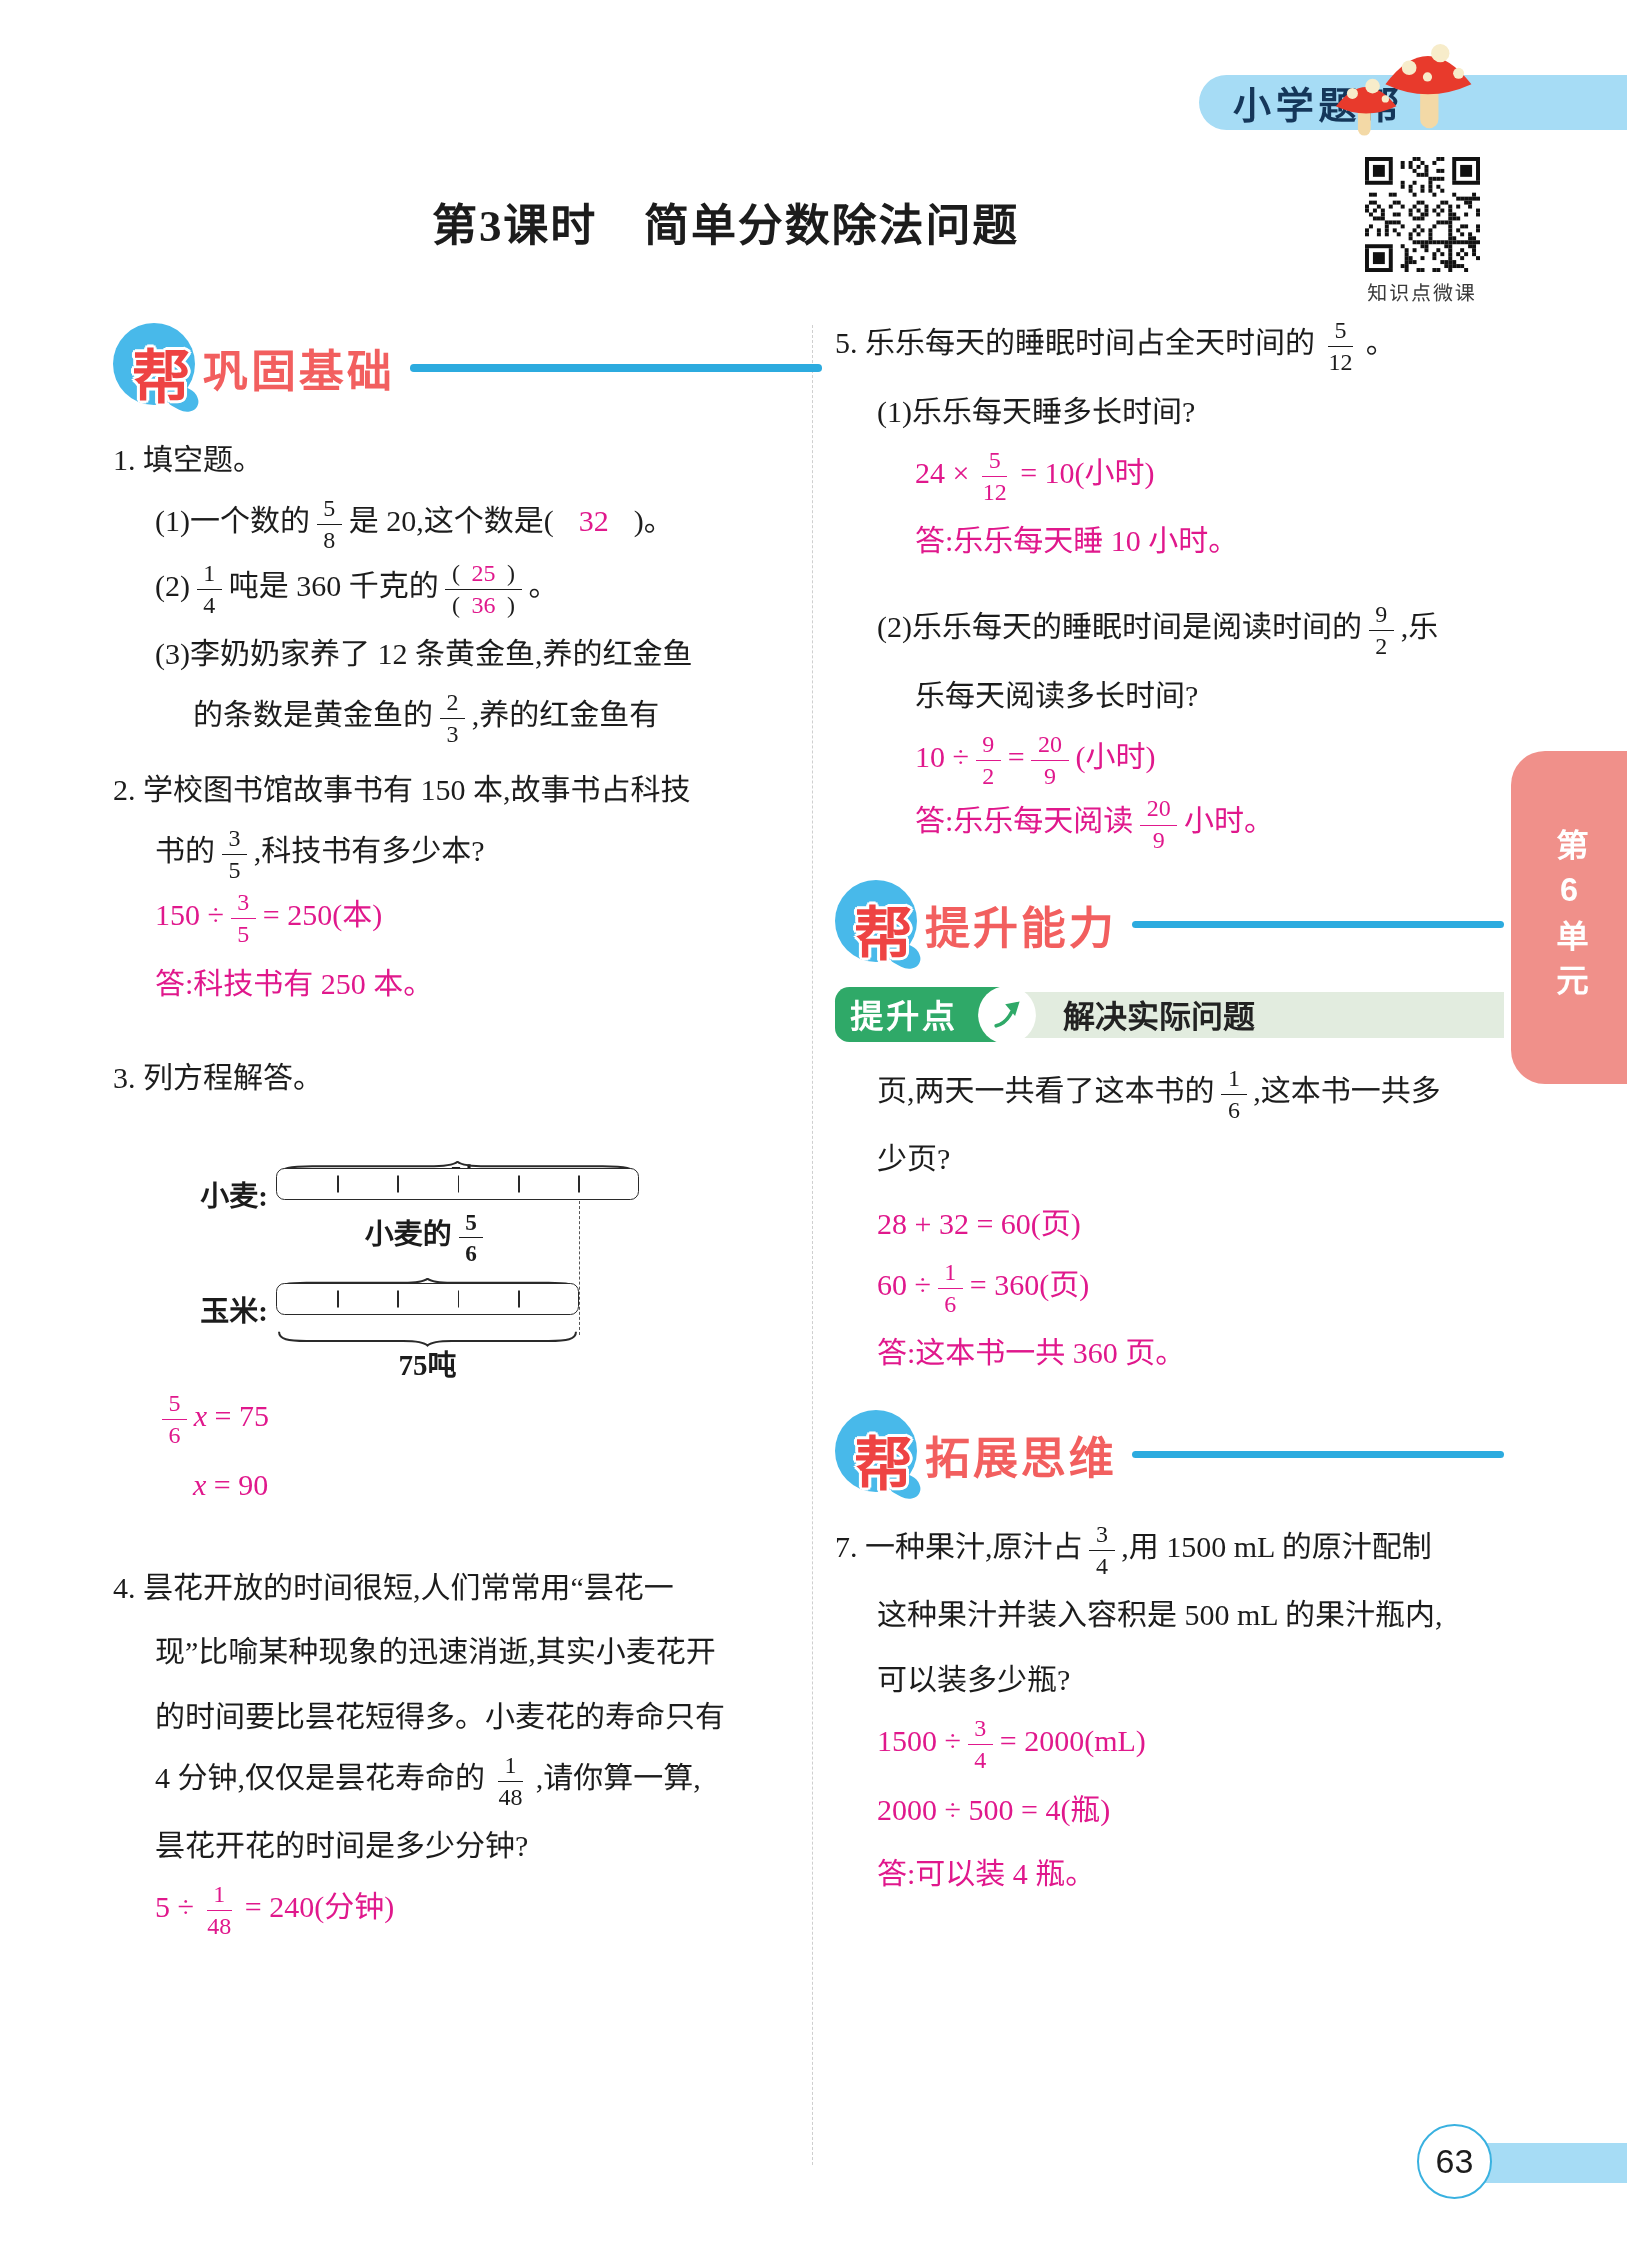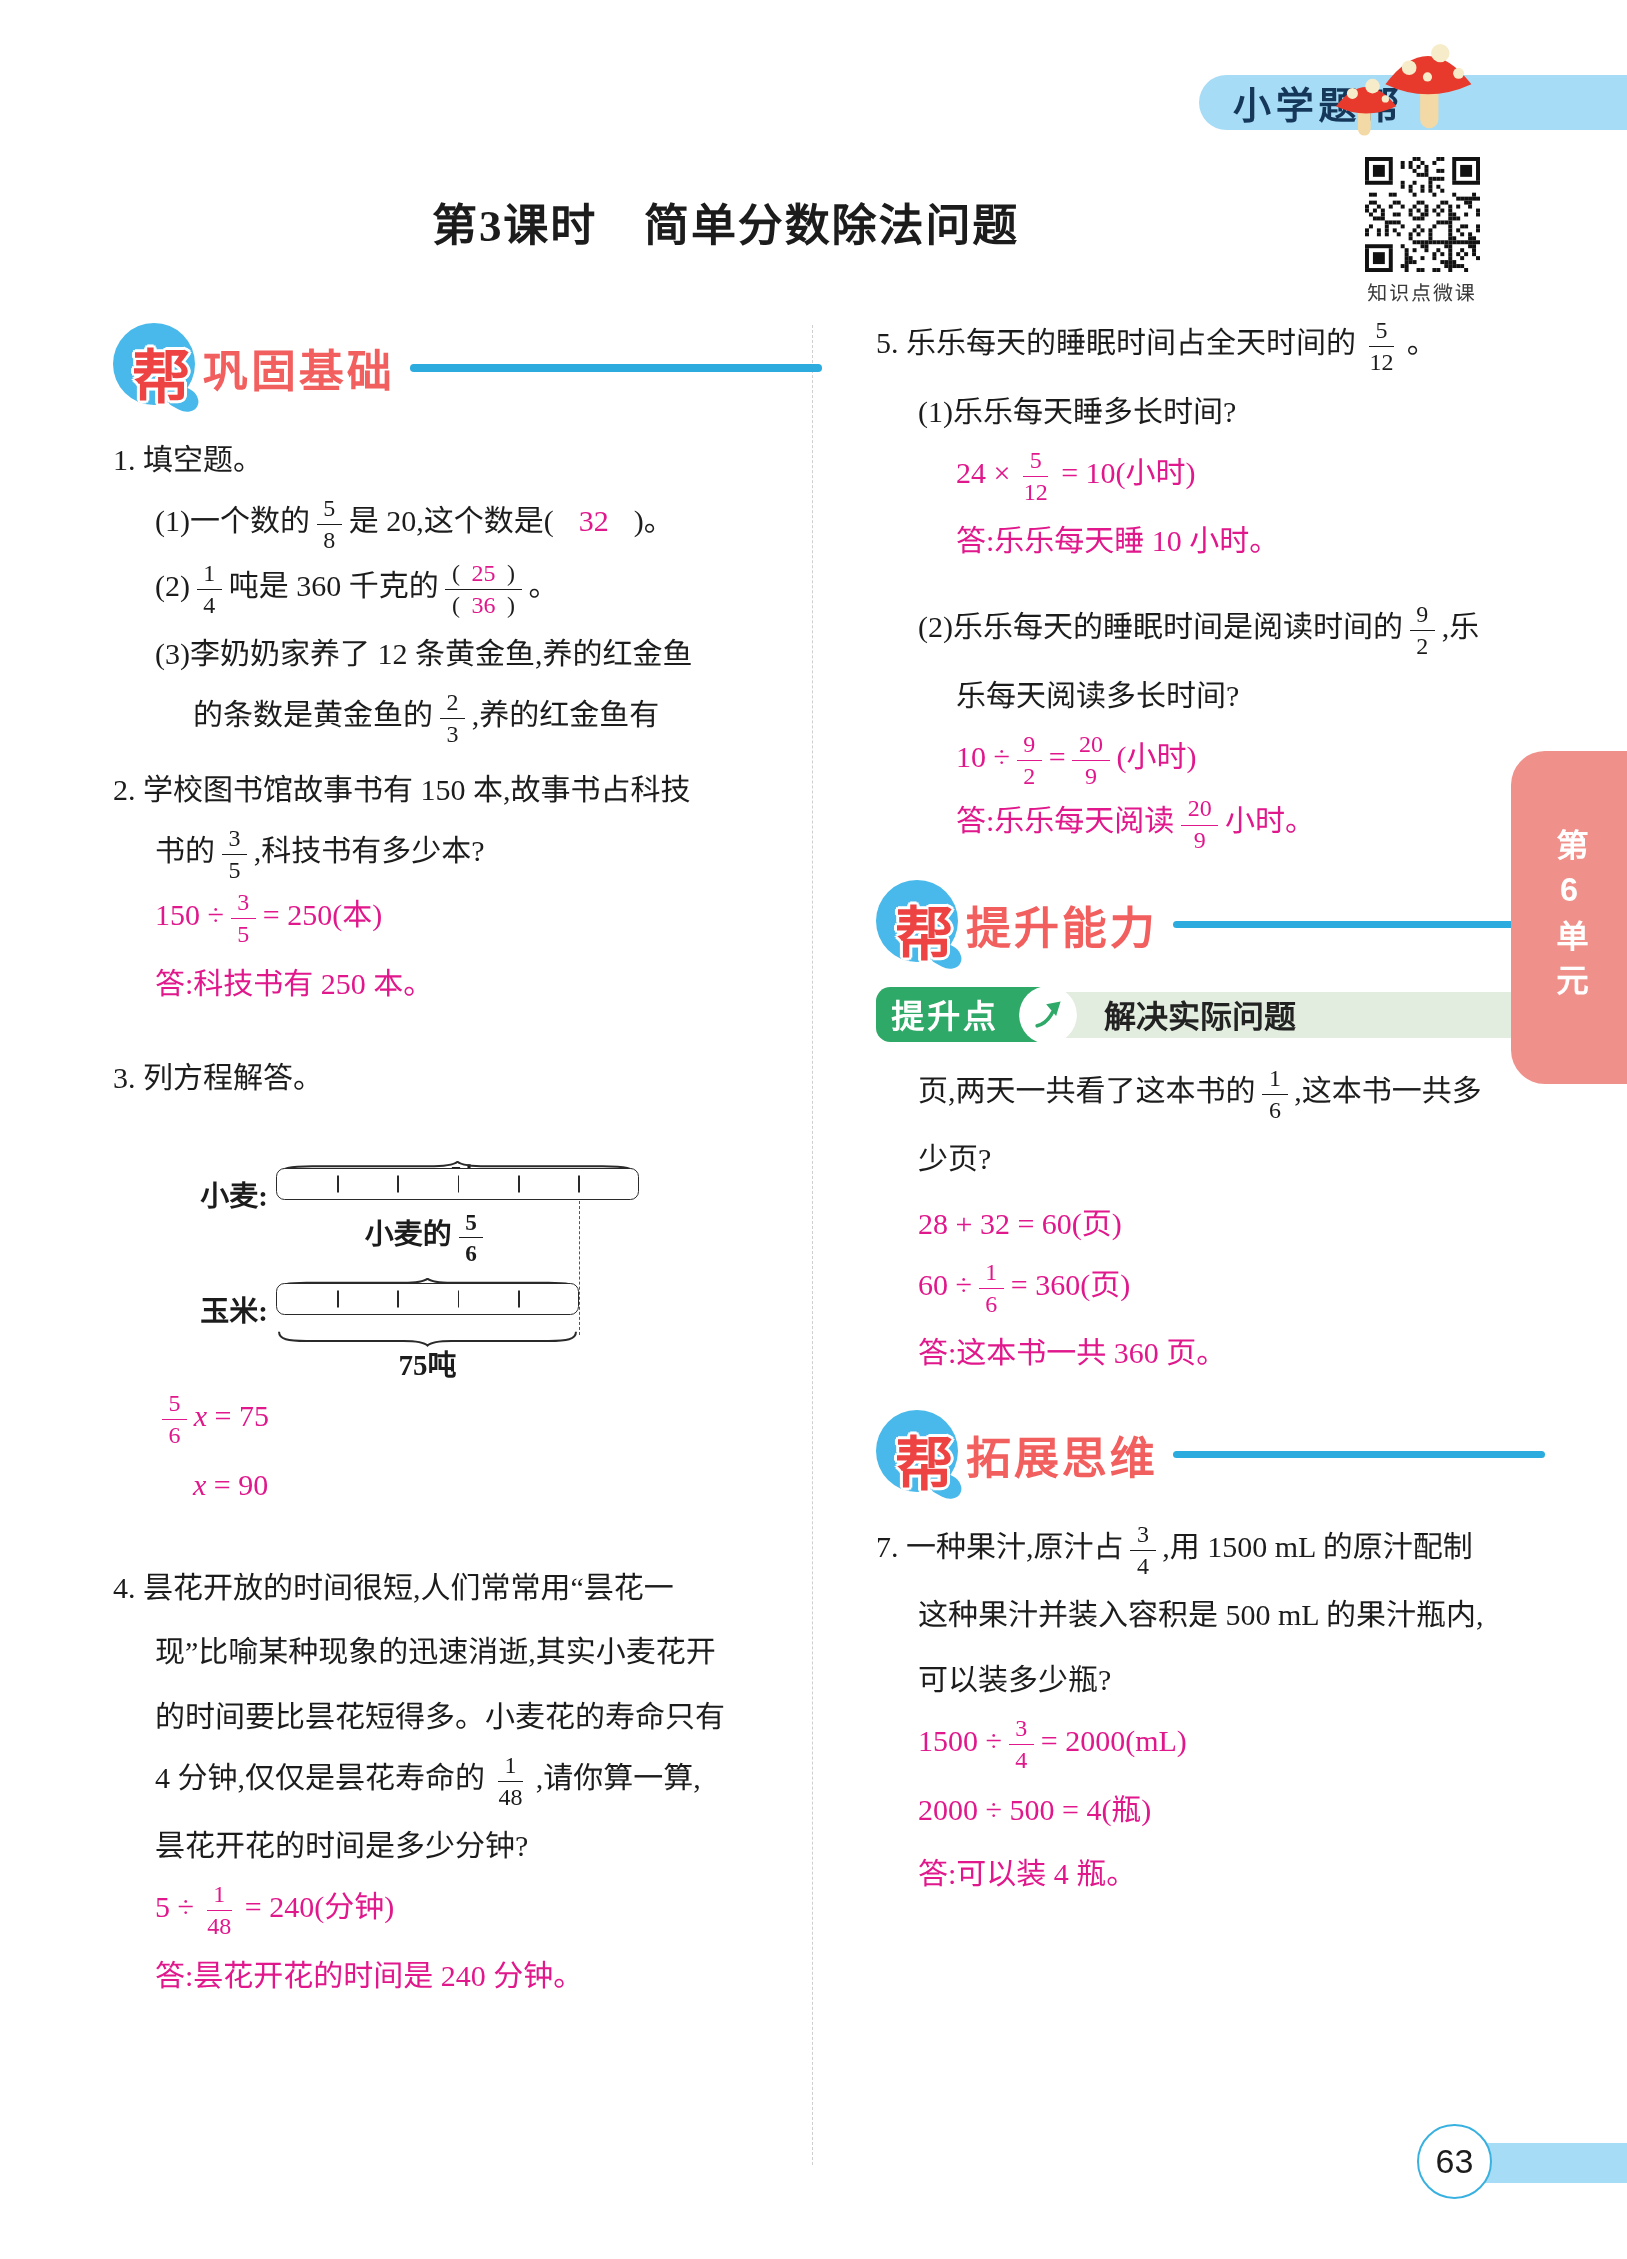--- a/index.html
+++ b/index.html
@@ -14,21 +14,21 @@
     font-size:38px;letter-spacing:4.8px;padding-left:34px;}
   .mushrooms{position:absolute;left:1329px;top:32.5px;width:153px;height:119px;}
   .qr{position:absolute;left:1365px;top:157px;width:115px;height:115px;}
   .qr-caption{position:absolute;left:1334px;top:277px;width:176px;text-align:center;
     font-size:20px;color:#3a3a3a;letter-spacing:1.9px;}
   
   .page-title{position:absolute;left:432px;top:189px;font-size:45px;font-weight:700;letter-spacing:1.9px;}
   
   .col{position:absolute;top:317px;}
   .col-left{left:113px;width:709px;}
-  .col-right{left:876px;width:669px;}
+  .col-right{left:835px;width:669px;}
   .divider{position:absolute;left:812px;top:325px;height:1840px;border-left:1.9px dashed #cfcfcf;}
   
   .side-tab{position:absolute;right:0;top:751px;width:117px;height:333px;background:#f0908a;
     border-radius:34px 0 0 34px;display:flex;align-items:center;justify-content:center;}
   .side-tab span{writing-mode:vertical-rl;text-orientation:upright;color:#fff;
     font-family:"Liberation Sans",sans-serif;font-weight:700;font-size:32.5px;letter-spacing:11.5px;}
   .pageno-bar{position:absolute;left:1484px;right:0;top:2143px;height:40px;background:#a6dcf5;}
   .pageno{position:absolute;left:1417px;top:2124px;width:71px;height:71px;background:#fff;
     border:2.9px solid #39b1e0;border-radius:50%;display:flex;align-items:center;justify-content:center;
     font-size:34px;font-family:"Liberation Sans",sans-serif;}
@@ -453,23 +453,20 @@
     </div>
     <div class="ln ind1">
       <span class="lnw"><span class="t">昙花开花的时间是多少分钟?</span></span>
     </div>
     <div class="ln ind1 mag">
       <span class="lnw"><span class="t">5 ÷</span><span class="fr">
           <span class="n">1</span>
           <span class="d">48</span>
         </span><span class="t">= 240(分钟)</span></span>
     </div>
-    <div class="ln ind1 mag">
-      <span class="lnw"><span class="t">答:昙花开花的时间是 240 分钟。</span></span>
-    </div>
   </div>
 <div class="col col-right" id="col-right">
     <div class="ln ">
       <span class="lnw"><span class="t">5. 乐乐每天的睡眠时间占全天时间的</span><span class="fr">
           <span class="n">5</span>
           <span class="d">12</span>
         </span><span class="t">。</span></span>
     </div>
     <div class="ln ind1">
       <span class="lnw"><span class="t">(1)乐乐每天睡多长时间?</span></span>

